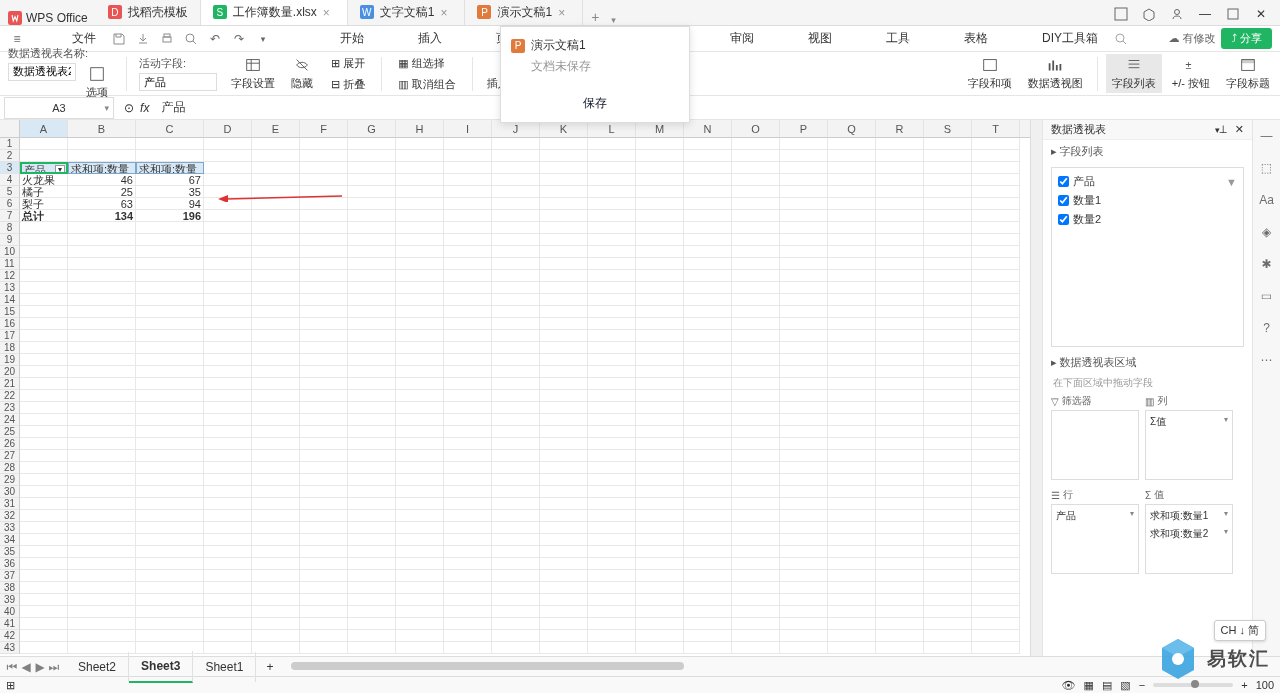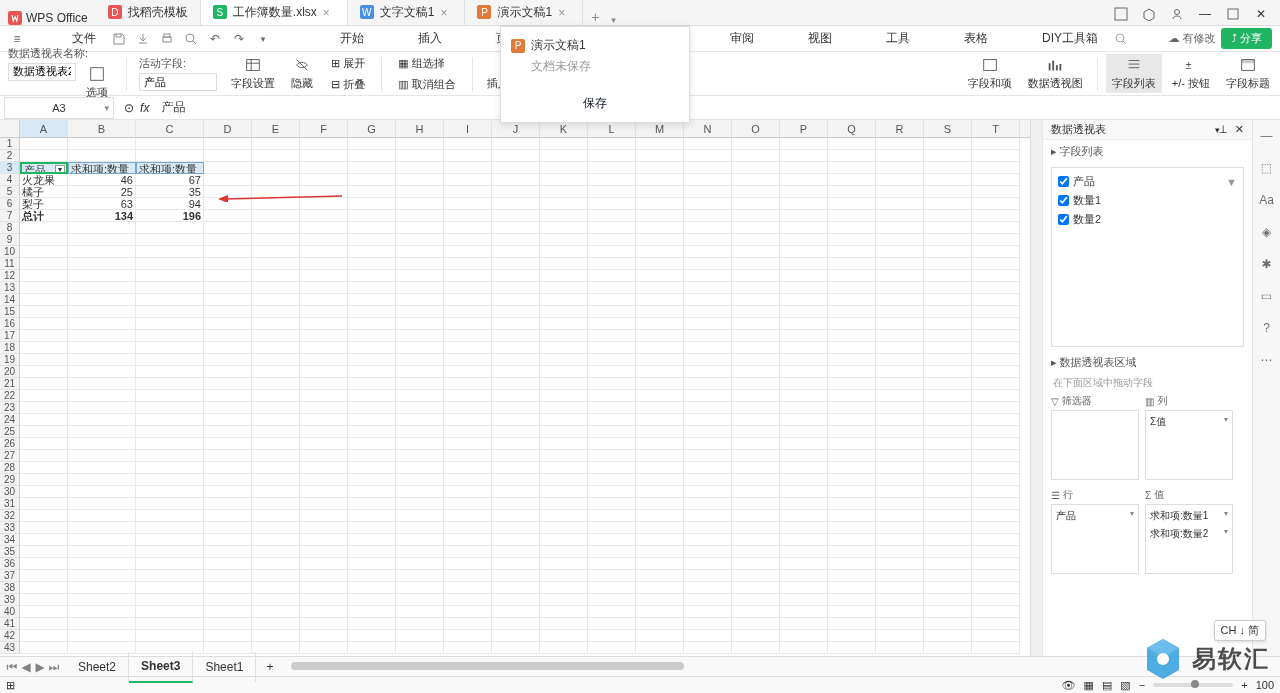--- a/index.html
+++ b/index.html
@@ -105,21 +105,21 @@
 .save-pop { position:absolute; left:500px; top:26px; width:190px; background:#fff; border:1px solid #ddd; box-shadow:0 2px 8px rgba(0,0,0,.12); padding:10px; z-index:50; }
 .save-pop .pop-title { display:flex; align-items:center; gap:6px; font-size:12px; }
 .save-pop .pop-sub { font-size:12px; color:#999; padding:4px 0 0 20px; }
 .save-pop .pop-action { text-align:center; color:#0f172a; padding-top:20px; font-size:12px; cursor:pointer; }
 
 
 .ime { position:absolute; right:14px; bottom:52px; background:#fff; border:1px solid #ccc; border-radius:3px; padding:2px 6px; font-size:11px; box-shadow:0 1px 3px rgba(0,0,0,.15); }
 
 
 .watermark { position:absolute; right:10px; bottom:10px; display:flex; align-items:center; gap:8px; opacity:.9; }
-.watermark .wm-text { font-size:24px; font-weight:bold; color:#3a3a3a; letter-spacing:2px; }
+.watermark .wm-text { font-size:19px; font-weight:bold; color:#3a3a3a; letter-spacing:2px; }
 
 .row-h.sel { background:#d9e8f5; }
 .col-h.sel { background:#d9e8f5; }
 </style>
 </head>
 <body>
 
 <div class="titlebar">
   <div class="app-logo">
     <svg viewBox="0 0 24 24">

